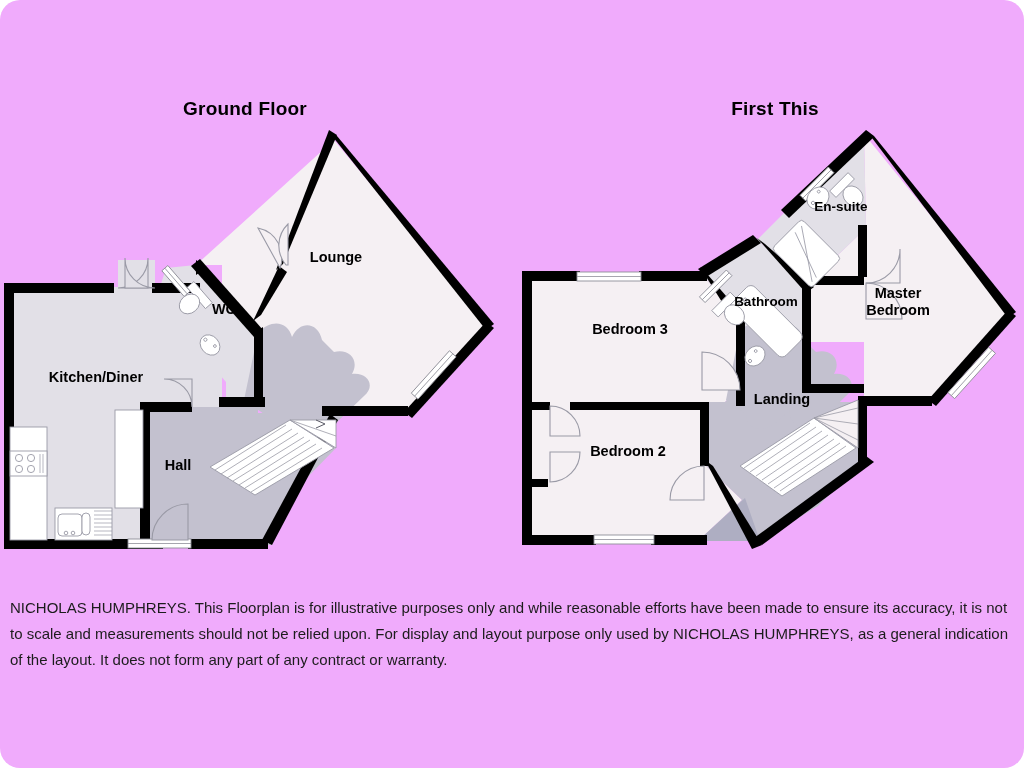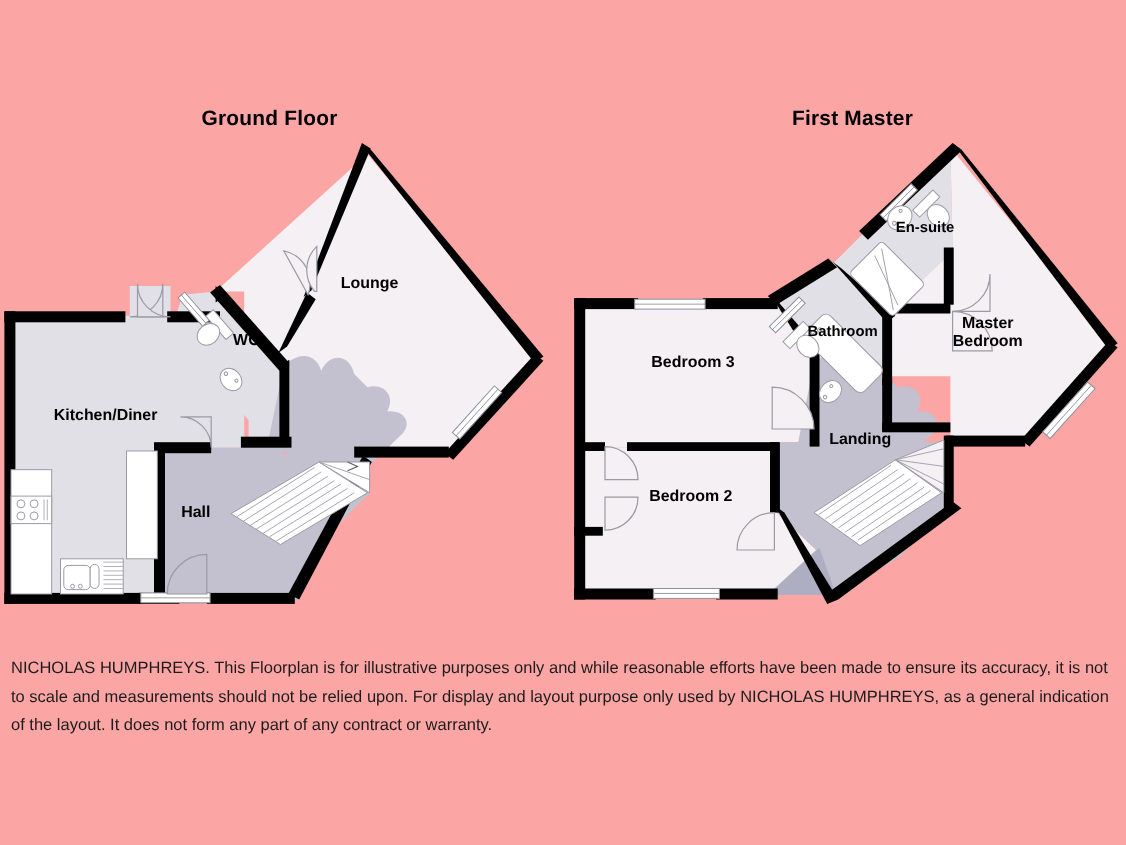--- a/index.html
+++ b/index.html
@@ -12,21 +12,22 @@
     width: 1024px;
     height: 768px;
     font-family: "Liberation Sans", sans-serif;
     position: relative;
     overflow: hidden;
   }
   #page {
     position: relative;
     width: 1024px;
     height: 768px;
-    background: #fca5a5;
+    background: #f0abfc;
+    border-radius: 20px;
   }
   .floor-title {
     position: absolute;
     font-family: "Liberation Sans", sans-serif;
     font-weight: bold;
     font-size: 19px;
     color: #000000;
     letter-spacing: 0.2px;
     white-space: nowrap;
     text-align: center;
@@ -63,21 +64,21 @@
     color: #1c1c1c;
   }
 </style>
 </head>
 <body>
 
 <div id="page">
 
   <div class="floor-title" id="title-ground">Ground Floor</div>
 
-  <div class="floor-title" id="title-first">First Master</div>
+  <div class="floor-title" id="title-first">First This</div>
 
   <svg id="plan-svg" viewBox="0 0 1024 580">
 
     <g id="ground-floor">
 
       <polygon points="334,140 487,325 408,412 327,412 327,401 258,401 258,330 222,289 222,265 196,265" fill="#f5f0f3"></polygon>
 
       <polygon points="10,287 118,287 118,260 155,260 155,287 196,287 196,265 222,289 222,407 145,407 145,545 10,545" fill="#e2e0e7"></polygon>
 
       <polygon points="166,268 196,265 222,289 258,330 258,401 226,401 226,382 156,300" fill="#e2e0e7"></polygon>

